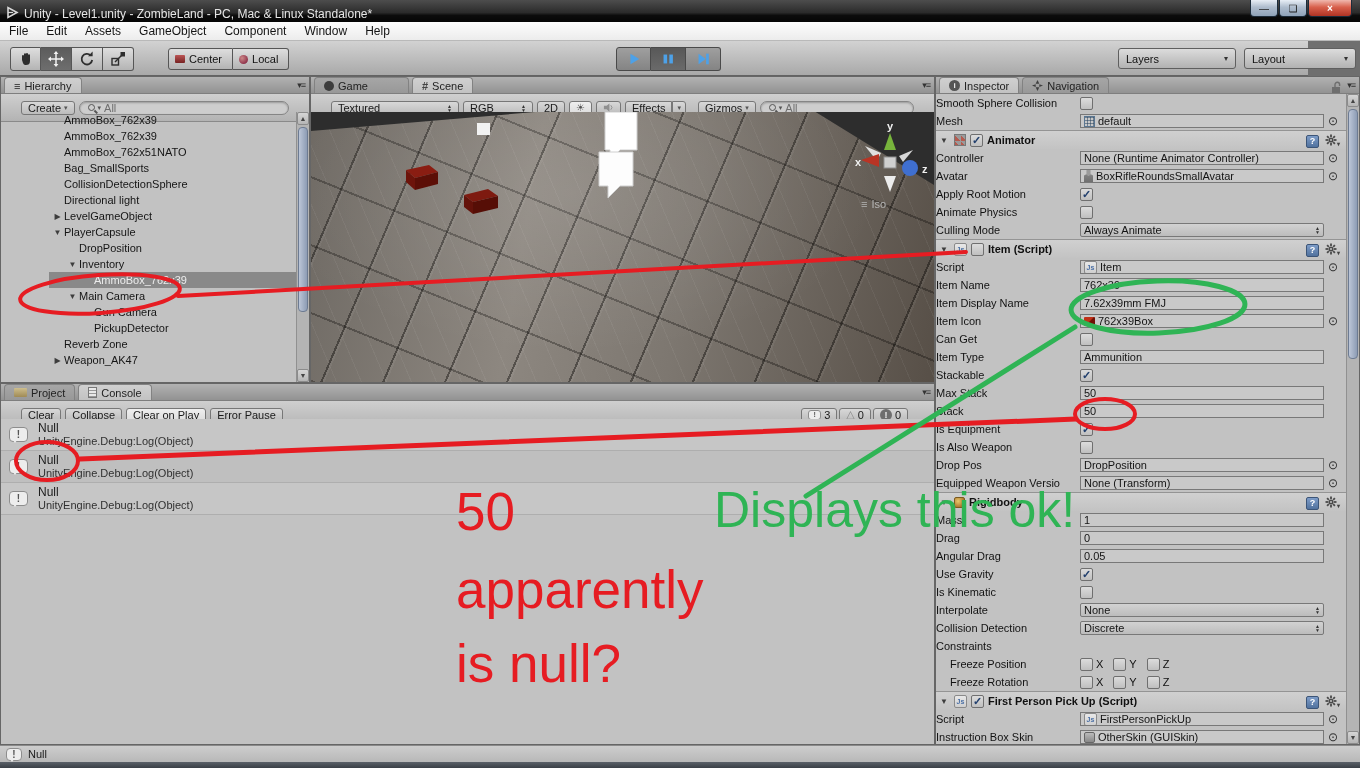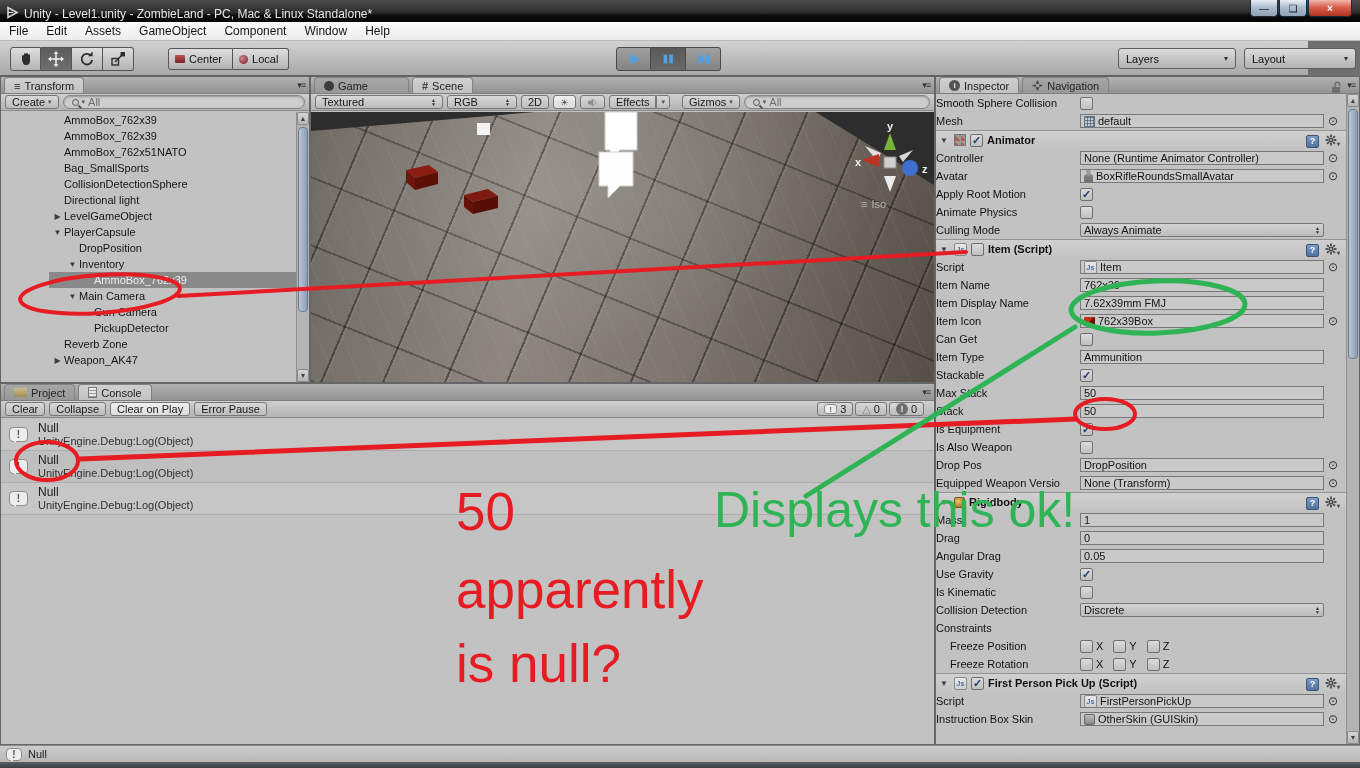--- a/index.html
+++ b/index.html
@@ -53,22 +53,22 @@
 
   
   .panel { position:absolute; background:#c2c2c2; border:1px solid #666; }
   .tabbar { position:relative; height:17px; background:linear-gradient(#b2b2b2,#929292);
     border-bottom:1px solid #7e7e7e; display:flex; align-items:flex-end; }
   .tab { height:16px; margin-left:3px; padding:0 9px; display:flex; align-items:center; gap:4px;
     font-size:11px; color:#222; border:1px solid #828282; border-bottom:none;
     border-radius:4px 4px 0 0; background:linear-gradient(#a6a6a6,#989898); }
   .tab.active { background:linear-gradient(#d0d0d0,#c2c2c2); font-weight:normal; }
   .panelmenu { position:absolute; right:4px; top:3px; font-size:9px; color:#333; letter-spacing:-1px; }
-  .subtool { height:17px; background:linear-gradient(#cfcfcf,#b3b3b3); border-bottom:1px solid #8a8a8a;
-    display:flex; align-items:center; padding:0 4px; gap:4px; font-size:11px; }
+  .subtool { height:28px; background:linear-gradient(#cfcfcf,#b3b3b3); border-bottom:1px solid #8a8a8a;
+    display:flex; align-items:center; padding:0 20px; gap:4px; font-size:11px; }
   .sbtn { height:14px; border:1px solid #777; border-radius:3px; background:linear-gradient(#d8d8d8,#bcbcbc);
     display:flex; align-items:center; padding:0 6px; gap:3px; font-size:11px; color:#1a1a1a; }
   .sbtn.on { background:linear-gradient(#efefef,#dcdcdc); }
   .searchpill { flex:1; height:14px; border:1px solid #858585; border-radius:8px;
     background:#cdcdcd; box-shadow:inset 0 1px 2px rgba(0,0,0,.25);
     display:flex; align-items:center; padding:0 8px; gap:3px; color:#6e6e6e; font-size:11px; }
   .mag { width:7px; height:7px; border:1.4px solid #555; border-radius:50%; position:relative; flex:none; }
   .mag::after { content:''; position:absolute; width:4px; height:1.6px; background:#555;
     transform:rotate(45deg); left:5px; top:6px; }
   .tinycaret { font-size:7px; color:#555; }
@@ -280,21 +280,21 @@
     <span class="ddbtn" style="left:1244px;width:112px;">
       <span>Layout</span>
         <span class="caret">▾</span>
     </span>
   </div>
 
   <div class="panel" id="hierarchy">
     <div class="tabbar">
       <span class="tab active">
         <span>≡</span>
-        <span>Transform</span>
+        <span>Hierarchy</span>
       </span>
       <span class="panelmenu">▾≡</span>
     </div>
     <div class="subtool">
       <span class="sbtn">
         <span>Create</span>
         <span class="tinycaret">▾</span>
       </span>
       <span class="searchpill">
         <span class="mag"></span>
@@ -769,20 +769,30 @@
           </div>
           <div class="irow">
             <span class="ilabel">Use Gravity</span>
             <span class="cb">✓</span>
           </div>
           <div class="irow">
             <span class="ilabel">Is Kinematic</span>
             <span class="cb"></span>
           </div>
           <div class="irow">
+            <span class="ilabel">Interpolate</span>
+            <span class="ifield drop">
+              <span>None</span>
+              <span class="dd">
+                <span>▲</span>
+                <span>▼</span>
+              </span>
+            </span>
+          </div>
+          <div class="irow">
             <span class="ilabel">Collision Detection</span>
             <span class="ifield drop">
               <span>Discrete</span>
               <span class="dd">
                 <span>▲</span>
                 <span>▼</span>
               </span>
             </span>
           </div>
           <div class="irow">

